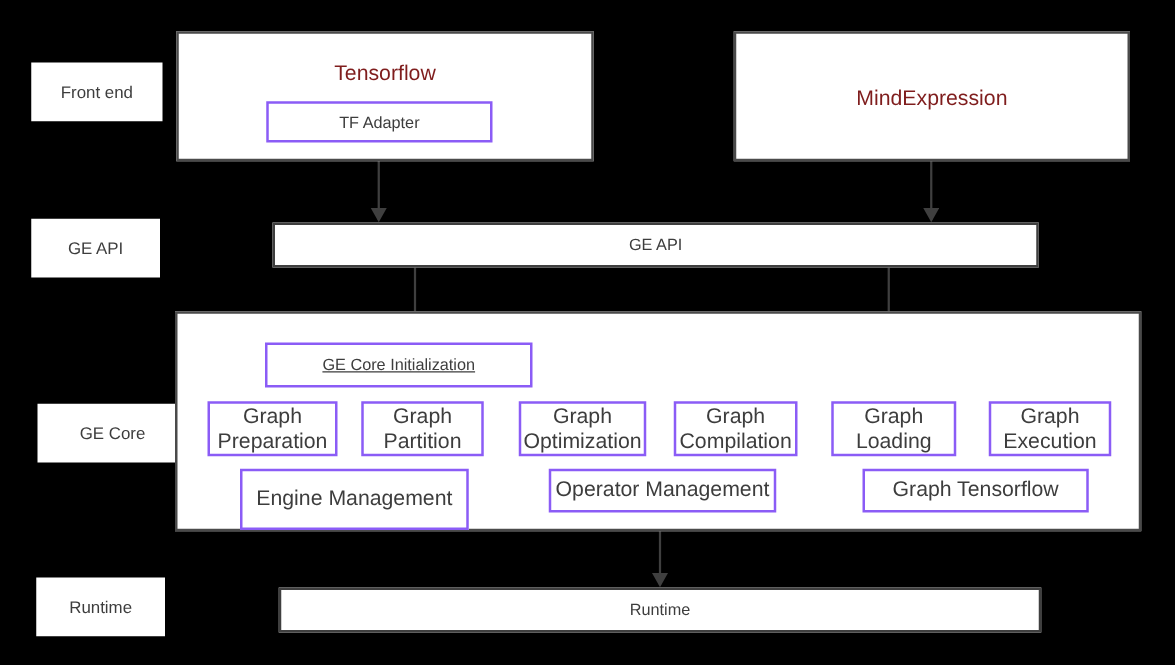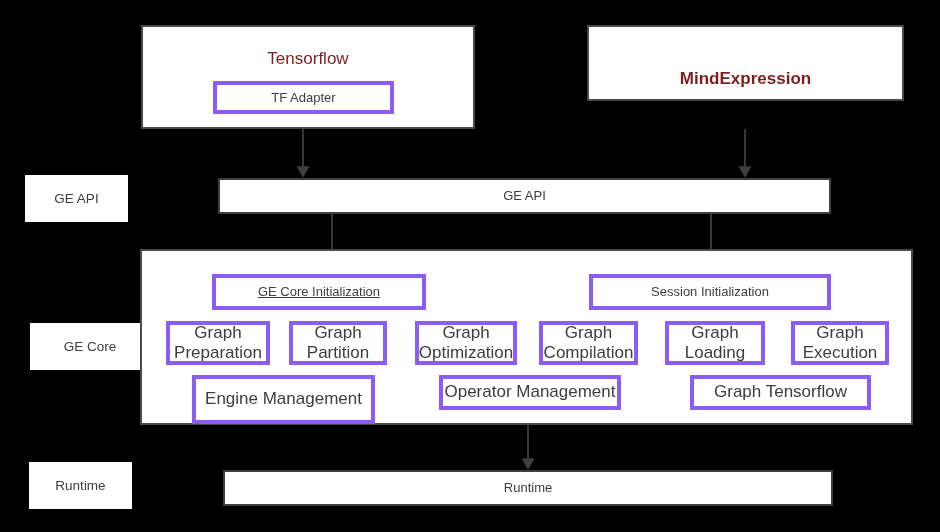--- a/index.html
+++ b/index.html
@@ -27,21 +27,21 @@
     line-height: 1.18;
     white-space: pre-line;
   }
   
   .rail-label {
     border: none;
     font-size: 13.5px;
   }
   
   .node {
-    border: 4px solid #8b5cf6;
+    border: 2px solid #8b5cf6;
     font-size: 13px;
   }
   
   .group {
     border: 2px solid #4a4a4a;
     background: #ffffff;
     align-items: flex-start;
     justify-content: center;
   }
   .group > .group-title {
@@ -82,50 +82,50 @@
     </defs>
     <g id="wire-group" stroke="#3f3f3f" stroke-width="1.8" fill="none">
         <line x1="303" y1="114" x2="303" y2="176" marker-end="url(#arrowhead)"></line>
         <line x1="745" y1="129" x2="745" y2="176" marker-end="url(#arrowhead)"></line>
         <line x1="332" y1="214" x2="332" y2="272" marker-end="url(#arrowhead)"></line>
         <line x1="711" y1="214" x2="711" y2="272" marker-end="url(#arrowhead)"></line>
         <line x1="528" y1="425" x2="528" y2="468" marker-end="url(#arrowhead)"></line>
       </g>
   </svg>
 
+  <div class="box rail-label" style="left: 25px; top: 50px; width: 105px; height: 47px;">
+    <span>Front end</span>
+  </div>
   <div class="box rail-label" style="left: 25px; top: 175px; width: 103px; height: 47px;">
     <span>GE API</span>
   </div>
   <div class="box rail-label" style="left: 30px; top: 323px; width: 120px; height: 47px;">
     <span>GE Core</span>
   </div>
   <div class="box rail-label" style="left: 29px; top: 462px; width: 103px; height: 47px;">
     <span>Runtime</span>
   </div>
 
   <div class="box group" style="left: 141px; top: 25px; width: 334px; height: 104px;">
     <span class="group-title" style="top: 22px;">Tensorflow</span>
   </div>
   <div class="box node" style="left: 213px; top: 81px; width: 181px; height: 33px;">
     <span>TF Adapter</span>
   </div>
-  <div class="box group" style="left: 587px; top: 25px; width: 317px; height: 76px; font-weight: bold;">
+  <div class="box group" style="left: 587px; top: 25px; width: 317px; height: 104px;">
     <span class="group-title" style="top: 42px;">MindExpression</span>
   </div>
 
   <div class="box bar" style="left: 218px; top: 178px; width: 613px; height: 36px;">
     <span>GE API</span>
   </div>
 
   <div class="box group" style="left: 140px; top: 249px; width: 773px; height: 176px;"></div>
   <div class="box node" style="left: 212px; top: 274px; width: 214px; height: 36px; text-decoration: underline;">
     <span>GE Core Initialization</span>
-  </div>
-  <div class="box node" style="left: 589px; top: 274px; width: 242px; height: 36px;">
-    <span>Session Initialization</span>
   </div>
 
   <div class="box node small-node" style="left: 166px; top: 321px; width: 104px; height: 44px;">
     <span>Graph
 Preparation</span>
   </div>
   <div class="box node small-node" style="left: 289px; top: 321px; width: 98px; height: 44px;">
     <span>Graph
 Partition</span>
   </div>

